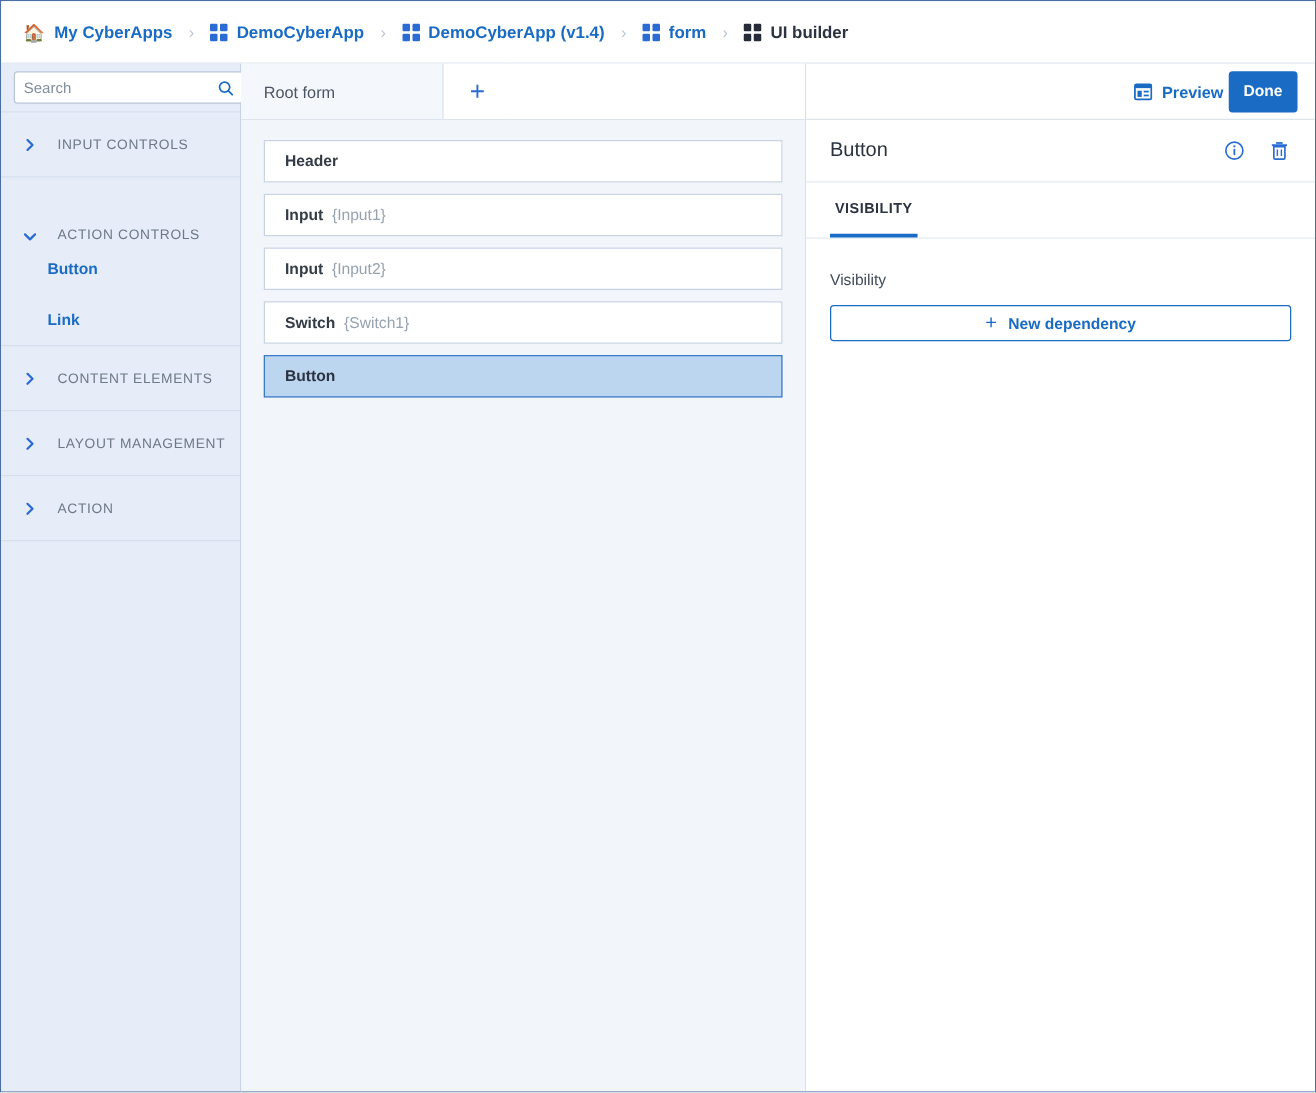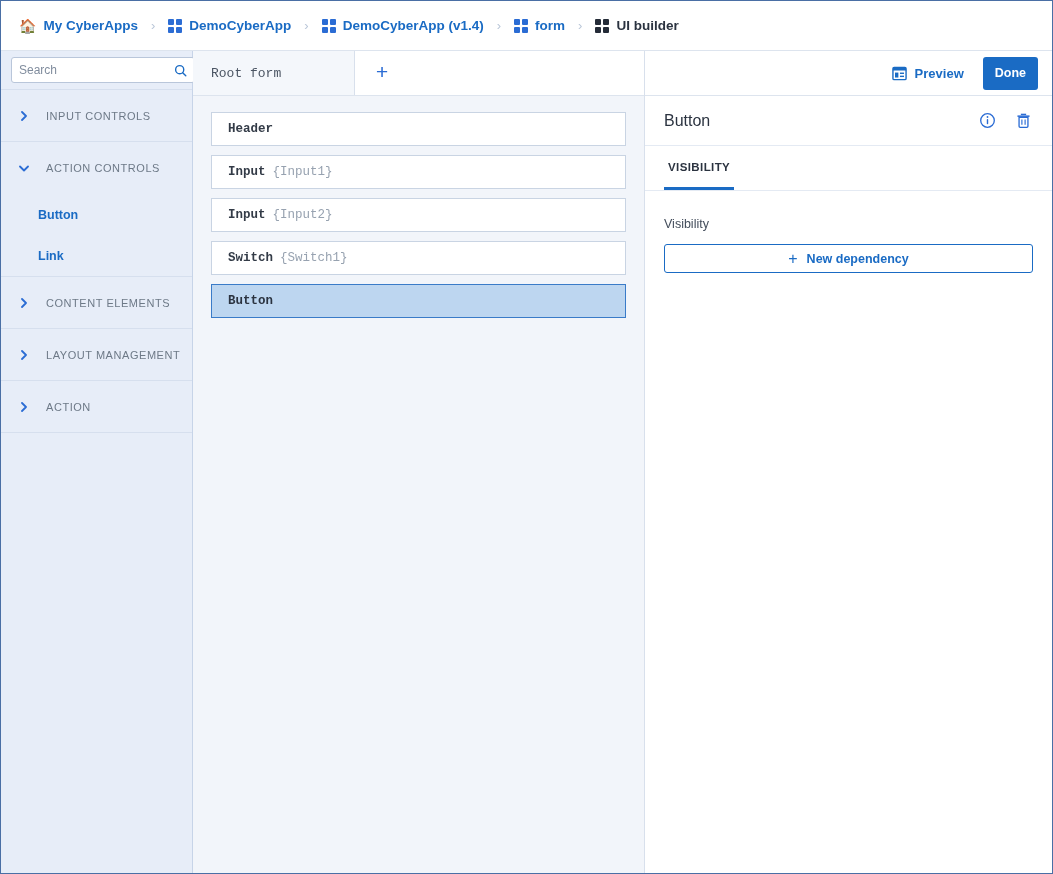--- a/index.html
+++ b/index.html
@@ -94,21 +94,20 @@
     cursor: pointer;
   }
   .cat-children { border-bottom: 1px solid #d6dfee; }
   .sidebar-fill { flex: 1; }
 
   
   .center {
     flex: 1; min-width: 0; display: flex; flex-direction: column;
     background: #f2f5fa;
     border-right: 1px solid #d8e0ec;
-    font-family: Liberation Mono, monospace;
   }
   .tabs-row {
     height: 45px; min-height: 45px; display: flex;
     border-bottom: 1px solid #dde4ee; background: #ffffff;
   }
   .tab {
     width: 162px; display: flex; align-items: center;
     padding-left: 18px;
     font-size: 13px; color: #4b5563;
     background: #f4f7fb;
@@ -141,21 +140,21 @@
   .widget.selected .w-name { color: #2b3340; }
 
   
   .rightpanel {
     width: 407px; min-width: 407px;
     background: #ffffff; display: flex; flex-direction: column;
   }
   .rp-toolbar {
     height: 45px; min-height: 45px; display: flex;
     align-items: center; justify-content: flex-end;
-    gap: 19px; padding-right: 14px;
+    gap: 4px; padding-right: 14px;
     border-bottom: 1px solid #dde4ee;
   }
   .preview-btn {
     display: flex; align-items: center; gap: 8px;
     color: #1a6bc4; font-size: 13px; font-weight: 600;
     cursor: pointer;
   }
   .done-btn {
     background: #1a6bc4; color: #fff; border: none;
     border-radius: 3px; height: 33px; padding: 0 12px;
@@ -267,21 +266,21 @@
 
       <div class="cat">
         <span class="chev">
           <svg viewBox="0 0 10 10" width="10" height="10">
               <polyline points="3,1 7,5 3,9" fill="none" stroke="#2b6cd4" stroke-width="1.8" stroke-linecap="round" stroke-linejoin="round"></polyline>
             </svg>
         </span>
         <span class="cat-label">INPUT CONTROLS</span>
       </div>
 
-      <div class="cat" style="border-bottom:none;">
+      <div class="cat" style="border-bottom:none;align-items:flex-end;">
         <span class="chev">
           <svg viewBox="0 0 10 10" width="10" height="10">
               <polyline points="1,3.5 5,7.5 9,3.5" fill="none" stroke="#2b6cd4" stroke-width="1.8" stroke-linecap="round" stroke-linejoin="round"></polyline>
             </svg>
         </span>
         <span class="cat-label">ACTION CONTROLS</span>
       </div>
       <div class="cat-children">
         <div class="cat-child">
           <span>Button</span>

